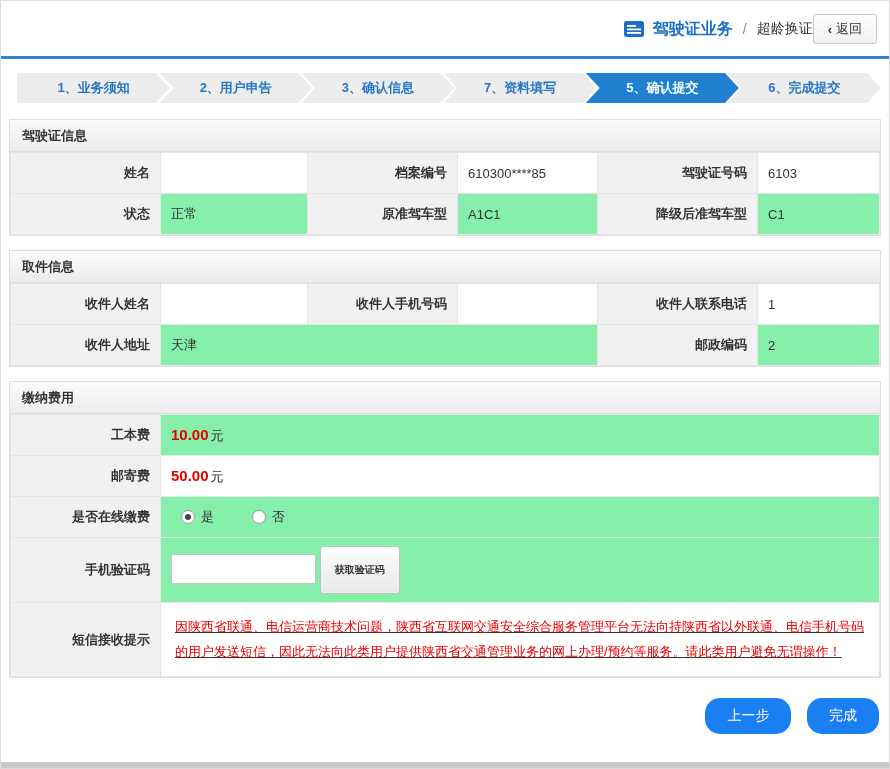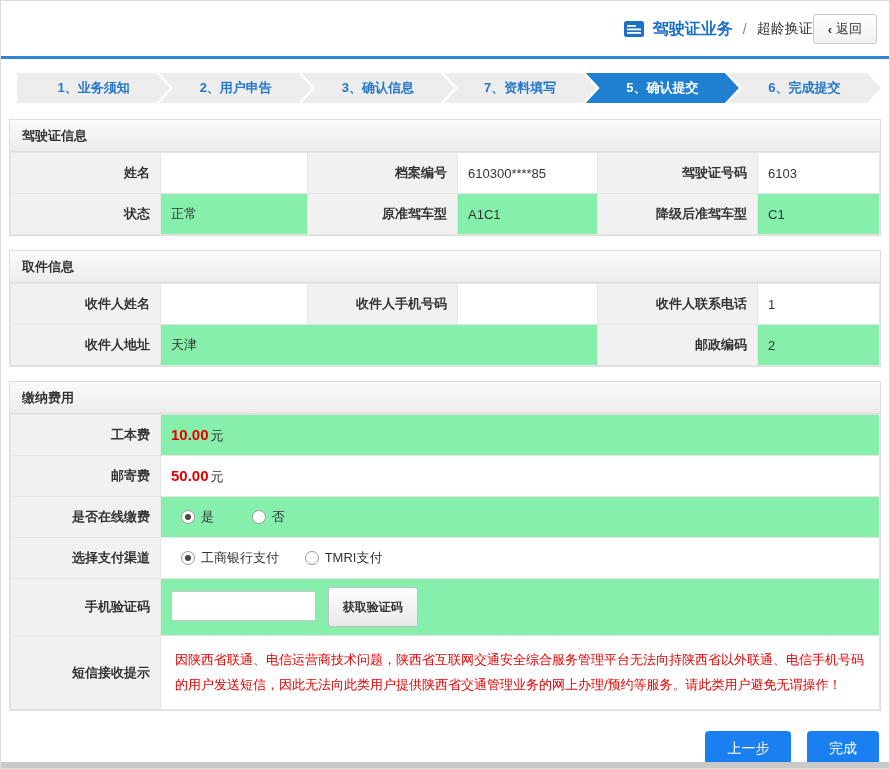--- a/index.html
+++ b/index.html
@@ -129,50 +129,49 @@
   .radio-group-gap { margin-left:34px; }
 
   .sms-input {
     width:145px; height:30px;
     border:1px solid #c6c6c6;
     padding:0 8px;
     font-size:13px;
     font-family:inherit;
   }
   .code-btn {
-    height:40px;
+    height:48px;
     border:1px solid #c0c0c0;
     background:linear-gradient(#fdfdfd,#e9e9e9);
     border-radius:3px;
     padding:0 14px;
-    font-size:12px;
+    font-size:10px;
     font-weight:bold;
     color:#333;
-    margin-left:8px;
     cursor:pointer;
     vertical-align:middle;
     font-family:inherit;
   }
   .warn-text {
     color:#e60000;
     line-height:1.9;
     font-size:13px;
     padding:4px 2px;
   }
 
   
   .footer {
     text-align:right;
     padding:6px 10px 14px 10px;
   }
   .btn-primary {
     background:#1a7ff0;
     color:#fff;
     border:none;
-    border-radius:4px;
+    border-radius:15px;
     padding:9px 22px;
     font-size:14px;
     margin-left:12px;
     cursor:pointer;
     font-family:inherit;
     text-align:right;
   }
   .bottom-strip {
     position:absolute;
     left:0; right:0; bottom:0;
@@ -305,43 +304,32 @@
         <td>
           <span style="margin-left:10px;">
             <span class="radio checked"></span><span class="radio-label">是</span>
           </span>
           <span class="radio-group-gap">
             <span class="radio"></span><span class="radio-label">否</span>
           </span>
         </td>
       </tr>
 
-      <tr>
-        <td class="lbl">选择支付渠道</td>
-        <td>
-          <span style="margin-left:10px;">
-            <span class="radio checked"></span><span class="radio-label">工商银行支付</span>
-          </span>
-          <span style="margin-left:22px;">
-            <span class="radio"></span><span class="radio-label">TMRI支付</span>
-          </span>
-        </td>
-      </tr>
 
       <tr class="alt">
         <td class="lbl">手机验证码</td>
         <td style="padding:8px 10px;">
           <input class="sms-input" type="text" value="" style="">
           <button class="code-btn">获取验证码</button>
         </td>
       </tr>
 
       <tr>
         <td class="lbl">短信接收提示</td>
-        <td style="padding:8px 12px;">
+        <td style="padding:8px 12px;text-decoration:underline;">
           <div class="warn-text">因陕西省联通、电信运营商技术问题，陕西省互联网交通安全综合服务管理平台无法向持陕西省以外联通、电信手机号码的用户发送短信，因此无法向此类用户提供陕西省交通管理业务的网上办理/预约等服务。请此类用户避免无谓操作！</div>
         </td>
       </tr>
     </tbody>
       </table>
   </div>
 
   <div class="footer">
     <button class="btn-primary">上一步</button>
     <button class="btn-primary">完成</button>

